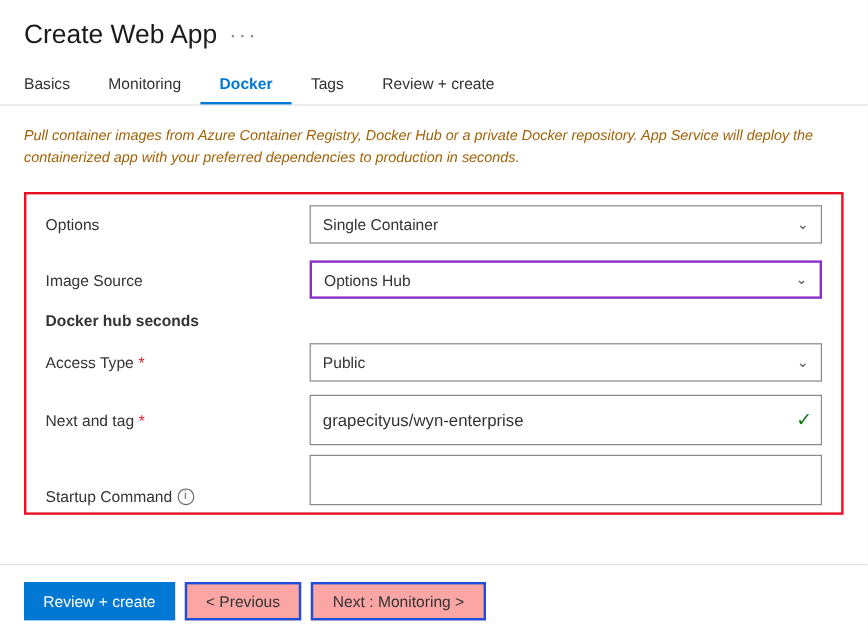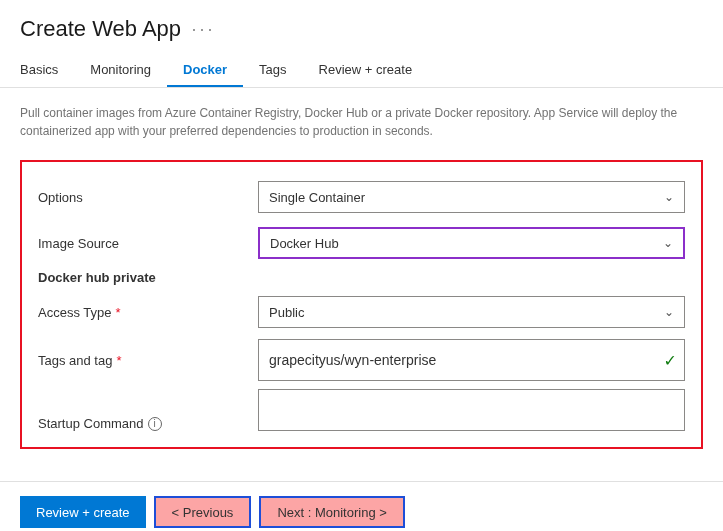--- a/index.html
+++ b/index.html
@@ -59,28 +59,29 @@
       color: #0078d4;
       border-bottom: 2px solid #0078d4;
       font-weight: 600;
     }
     .content {
       flex: 1;
       padding: 16px 20px;
     }
     .description {
       font-size: 12px;
-      color: #737373;
+      color: #a16207;
       margin-bottom: 20px;
       line-height: 1.5;
       max-width: 680px;
+      font-style: italic;
     }
     .form-section {
       border: 2px solid #e81123;
-      padding: 16px 16px;
+      padding: 6px 16px;
       margin-bottom: 16px;
     }
     .form-row {
       display: flex;
       align-items: center;
       min-height: 38px;
       margin-bottom: 8px;
     }
     .form-row:last-child {
       margin-bottom: 0;
@@ -221,44 +222,44 @@
             <span>Single Container</span>
             <span class="chevron">⌄</span>
           </div>
         </div>
       </div>
 
       <div class="form-row">
         <div class="form-label">Image Source</div>
         <div class="form-control">
           <div class="select-box highlighted">
-            <span>Docker Hub</span>
+            <span>Options Hub</span>
             <span class="chevron">⌄</span>
           </div>
         </div>
       </div>
 
-      <div class="section-title">Docker hub private</div>
+      <div class="section-title">Docker hub seconds</div>
 
       <div class="form-row">
         <div class="form-label">
           <span>Access Type</span>
           <span class="required">*</span>
         </div>
         <div class="form-control">
           <div class="select-box">
             <span>Public</span>
             <span class="chevron">⌄</span>
           </div>
         </div>
       </div>
 
       <div class="form-row">
         <div class="form-label">
-          <span>Tags and tag</span>
+          <span>Next and tag</span>
           <span class="required">*</span>
         </div>
         <div class="form-control">
           <div class="input-with-check">
             <input class="input-box" type="text" value="grapecityus/wyn-enterprise" style="">
             <span class="check-icon">✓</span>
           </div>
         </div>
       </div>
 

